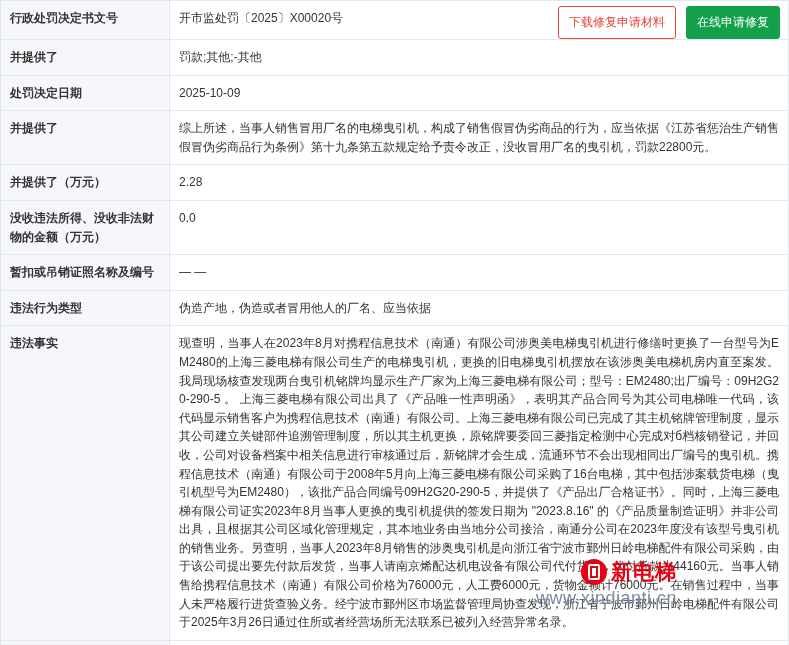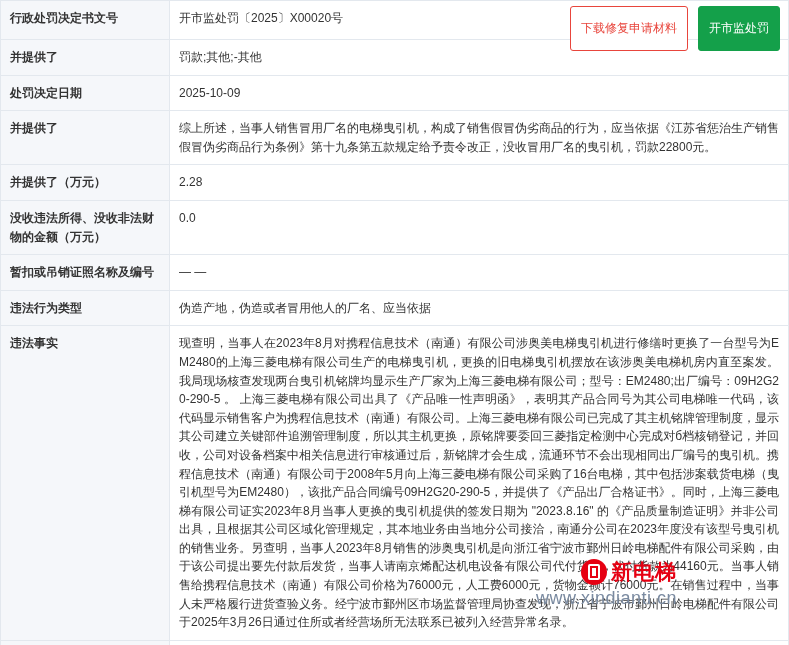--- a/index.html
+++ b/index.html
@@ -54,21 +54,21 @@
   }
   .btn-group {
     position: absolute;
     top: 5px;
     right: 8px;
     display: flex;
     gap: 10px;
   }
   .btn {
     font-size: 12px;
-    padding: 15px 10px;
+    padding: 9px 10px;
     border-radius: 3px;
     border: 1px solid transparent;
     cursor: pointer;
     white-space: nowrap;
     line-height: 1.1;
     font-family: "Liberation Sans", sans-serif;
   }
   .btn-download {
     background: #ffffff;
     color: #e8453c;
@@ -145,21 +145,21 @@
 <div class="page">
 
   <table class="info">
     <tbody>
       <tr class="row-doc-no">
         <td class="label">行政处罚决定书文号</td>
         <td class="value">
           <span>开市监处罚〔2025〕X00020号</span>
           <span class="btn-group">
             <button class="btn btn-download">下载修复申请材料</button>
-            <button class="btn btn-online">开市监处罚</button>
+            <button class="btn btn-online">在线申请修复</button>
           </span>
         </td>
       </tr>
 
       <tr>
         <td class="label">并提供了</td>
         <td class="value">罚款;其他;-其他</td>
       </tr>
 
       <tr>

